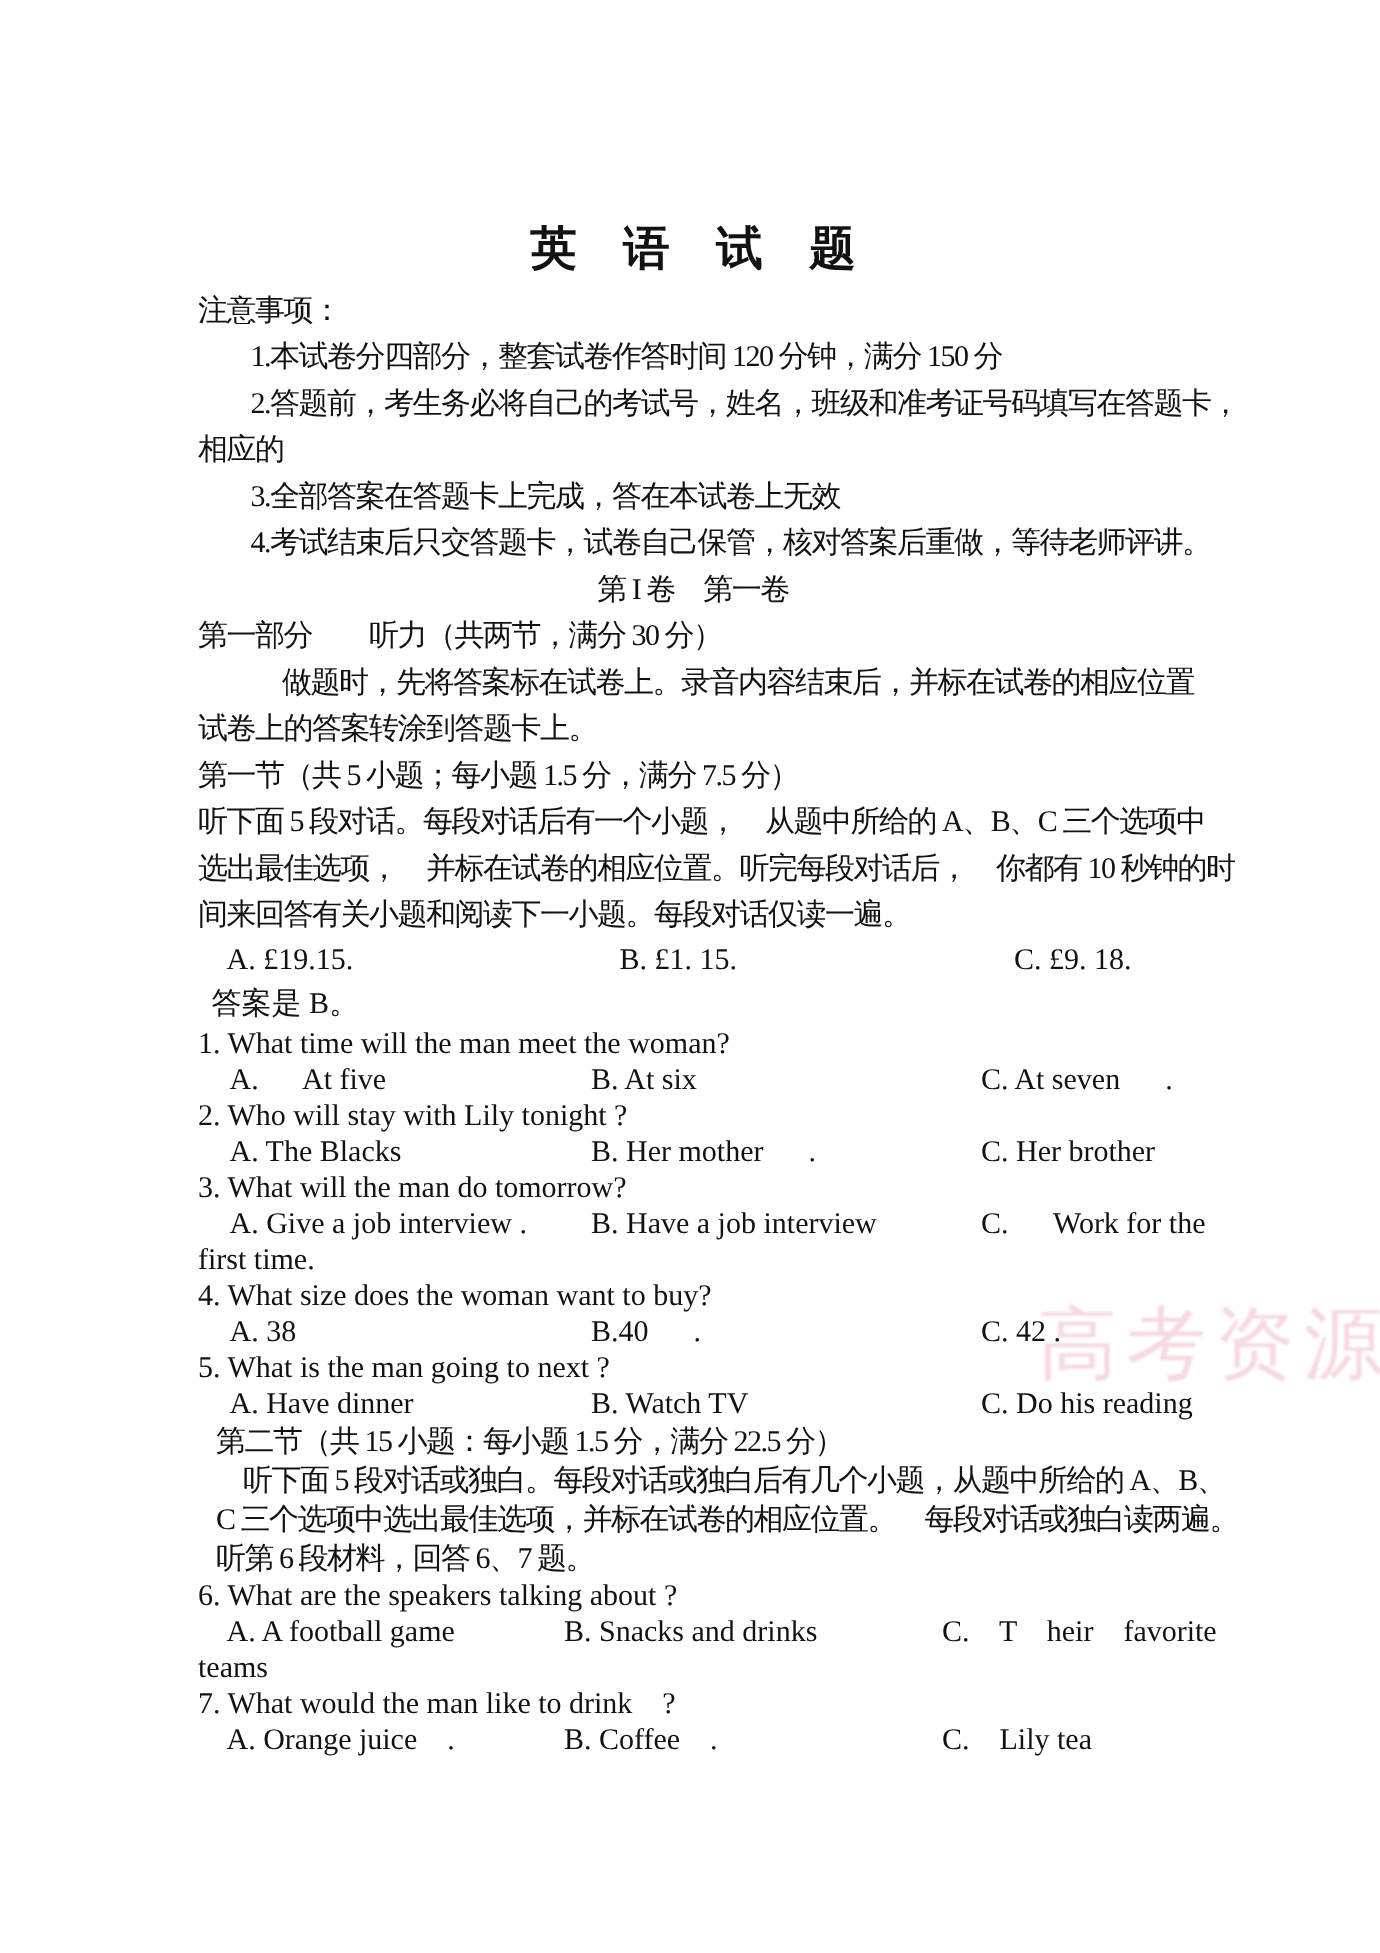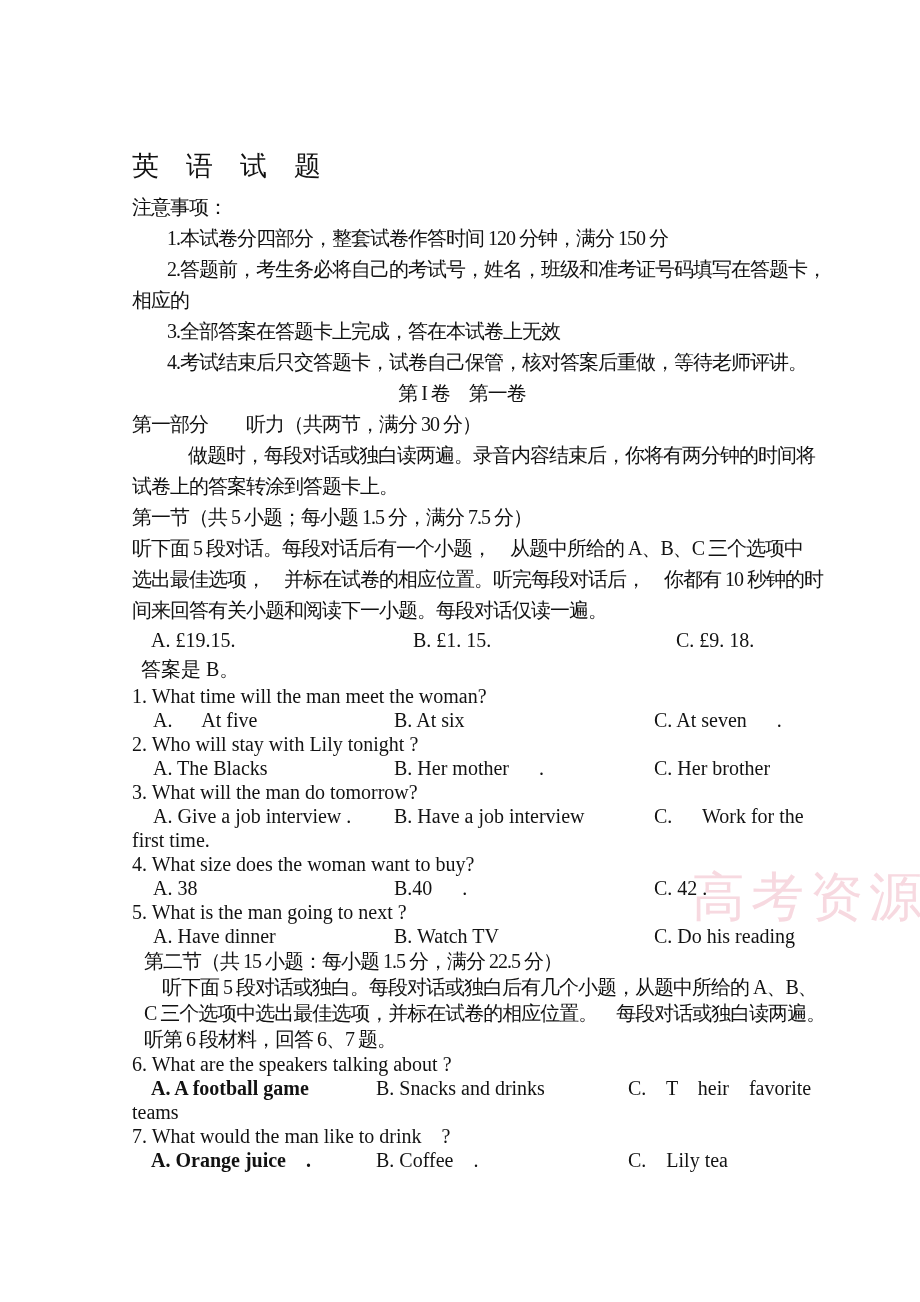--- a/index.html
+++ b/index.html
@@ -6,38 +6,38 @@
   .page{
     position:relative;
     width:920px;height:1302px;
     background:#ffffff;
     font-family:"Liberation Serif","DejaVu Serif",serif;
     color:#121212;
     overflow:hidden;
   }
   .content{position:absolute;left:132px;top:144px;width:660px;}
   .line{white-space:pre;}
-  .title{font-size:27px;line-height:44px;font-weight:normal;margin-bottom:4px;}
+  .title{font-size:31px;line-height:44px;font-weight:bold;text-align:center;margin-bottom:4px;}
   .cn{font-size:20px;line-height:31px;letter-spacing:-1px;}
   .cn2{font-size:20px;line-height:26px;letter-spacing:-1px;margin-left:12px;}
   .en{font-size:20px;line-height:24px;}
   .ex{font-size:20px;line-height:29px;}
   .center{text-align:center;}
   .ind-num{margin-left:35px;}   
   .ind-intro{margin-left:56px;} 
   .ind-sec2{margin-left:30px;}  
   .ind-ex{margin-left:9px;}     
   .optrow{display:flex;}
   .oc{flex:none;white-space:pre;}
   .oc-c{flex:1 1 auto;}
   .row-ex .oc-a{margin-left:19px;width:262px;}
   .row-ex .oc-b{width:263px;}
   .row-std .oc-a{margin-left:21px;width:241px;}
   .row-std .oc-b{width:260px;}
-  .row-67 .oc-a{margin-left:19px;width:225px;font-weight:bold;}
+  .row-67 .oc-a{margin-left:19px;width:225px;}
   .row-67 .oc-b{width:252px;}
   .watermark{
     position:absolute;left:692px;top:876px;
     font-size:53px;line-height:42px;
     color:rgba(236,164,180,0.42);
     letter-spacing:6px;white-space:pre;
     filter:blur(0.6px);
     pointer-events:none;
   }
 </style>
@@ -55,21 +55,21 @@
     <div class="line cn">注意事项：</div>
     <div class="line cn ind-num">1.本试卷分四部分，整套试卷作答时间 120 分钟，满分 150 分</div>
     <div class="line cn ind-num">2.答题前，考生务必将自己的考试号，姓名，班级和准考证号码填写在答题卡，</div>
     <div class="line cn">相应的</div>
     <div class="line cn ind-num">3.全部答案在答题卡上完成，答在本试卷上无效</div>
     <div class="line cn ind-num">4.考试结束后只交答题卡，试卷自己保管，核对答案后重做，等待老师评讲。</div>
 
     <div class="line cn center">第 I 卷　第一卷</div>
 
     <div class="line cn">第一部分　　听力（共两节，满分 30 分）</div>
-    <div class="line cn ind-intro">做题时，每段对话或独白读两遍。录音内容结束后，你将有两分钟的时间将</div>
+    <div class="line cn ind-intro">做题时，先将答案标在试卷上。录音内容结束后，并标在试卷的相应位置</div>
     <div class="line cn">试卷上的答案转涂到答题卡上。</div>
 
     <div class="line cn">第一节（共 5 小题；每小题 1.5 分，满分 7.5 分）</div>
     <div class="line cn">听下面 5 段对话。每段对话后有一个小题，　从题中所给的 A、B、C 三个选项中</div>
     <div class="line cn">选出最佳选项，　并标在试卷的相应位置。听完每段对话后，　你都有 10 秒钟的时</div>
     <div class="line cn">间来回答有关小题和阅读下一小题。每段对话仅读一遍。</div>
 
     <div class="optrow ex row-ex">
       <span class="oc oc-a">A. £19.15.</span>
       <span class="oc oc-b">B. £1. 15.</span>

